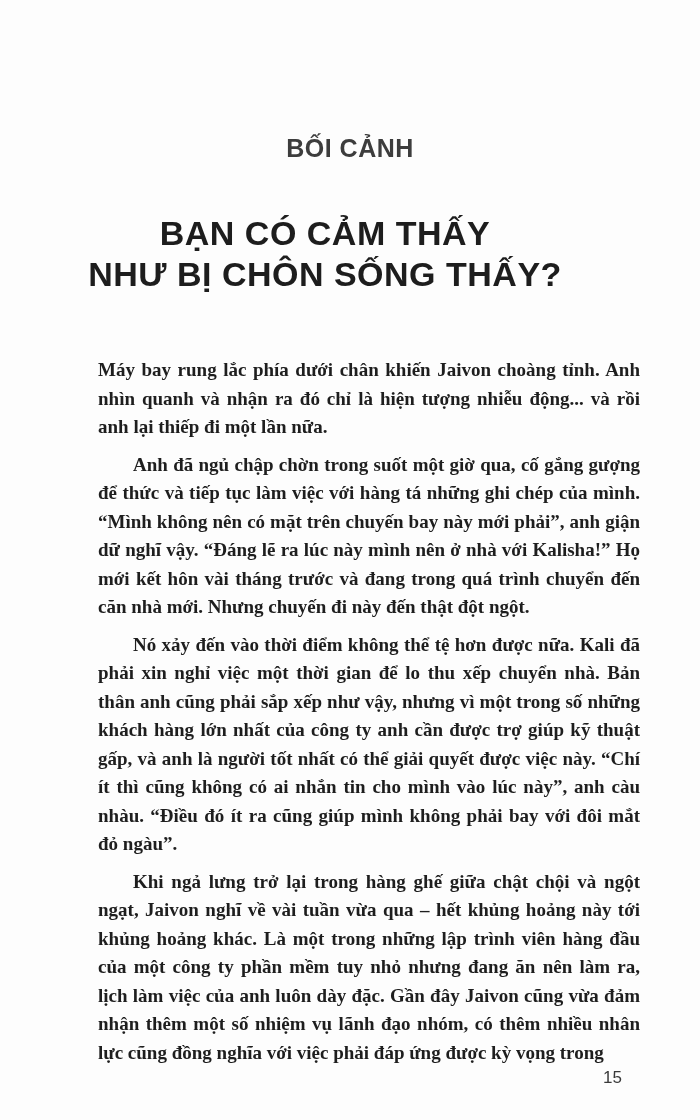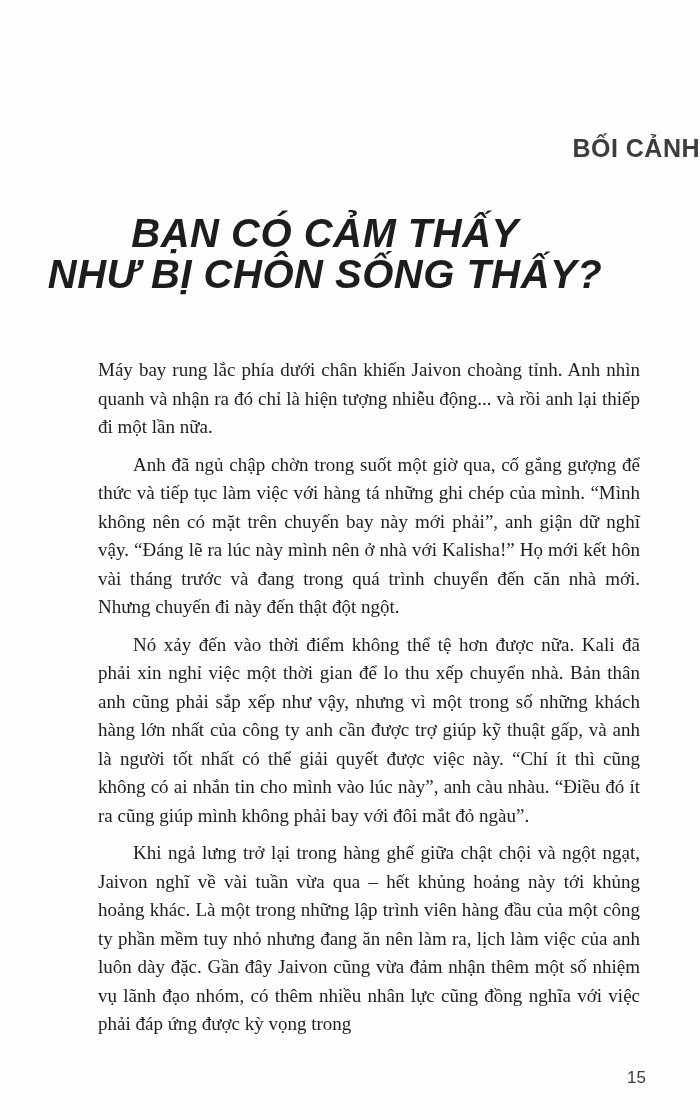--- a/index.html
+++ b/index.html
@@ -14,62 +14,62 @@
     background: #fdfdfd;
     overflow: hidden;
     color: #1f1f1f;
     font-family: "Liberation Serif", "DejaVu Serif", serif;
   }
   .kicker {
     position: absolute;
     top: 134px;
     left: 0;
     width: 700px;
-    text-align: right;
+    text-align: center;
     font-family: "Liberation Sans", "DejaVu Sans", sans-serif;
     font-weight: bold;
     font-size: 25px;
     letter-spacing: 0.5px;
     color: #3d3d3d;
   }
   .chapter-title {
     position: absolute;
     top: 213px;
     left: 0;
     width: 650px;
     text-align: center;
     font-family: "Liberation Sans", "DejaVu Sans", sans-serif;
     font-weight: bold;
-    font-size: 40px;
+    font-size: 34px;
     line-height: 41px;
     color: #1d1d1d;
     letter-spacing: 0.5px;
-    font-style: italic;
   }
   .body-text {
     position: absolute;
     top: 356px;
     left: 98px;
     width: 542px;
     font-size: 19px;
     line-height: 28.5px;
     text-align: justify;
     color: #1e1e1e;
+    font-weight: bold;
   }
   .body-text p {
     margin: 0 0 9px 0;
     padding: 0;
   }
   .body-text p.indent {
     text-indent: 35px;
   }
   .page-number {
     position: absolute;
     top: 1068px;
-    right: 54px;
+    right: 78px;
     font-family: "Liberation Sans", "DejaVu Sans", sans-serif;
     font-size: 17px;
     color: #3a3a3a;
   }
 </style>
 </head>
 <body>
 
 <div class="page">
 

